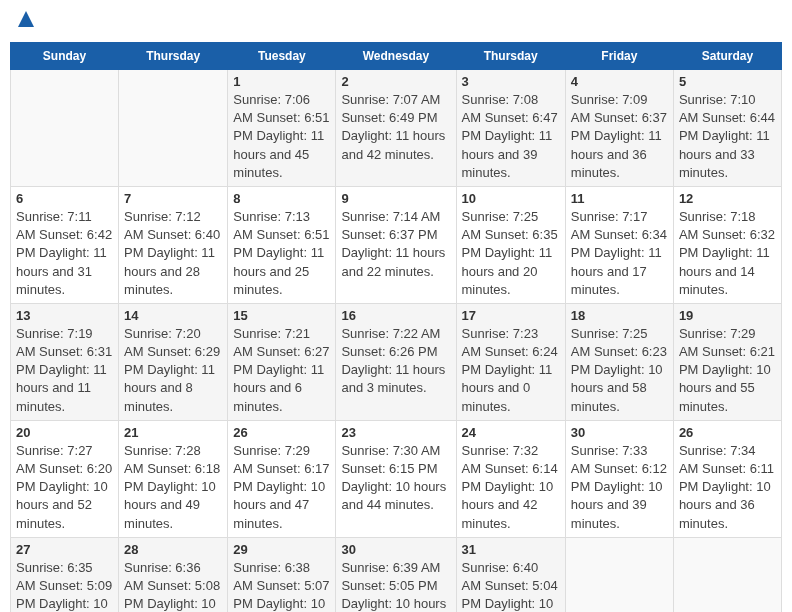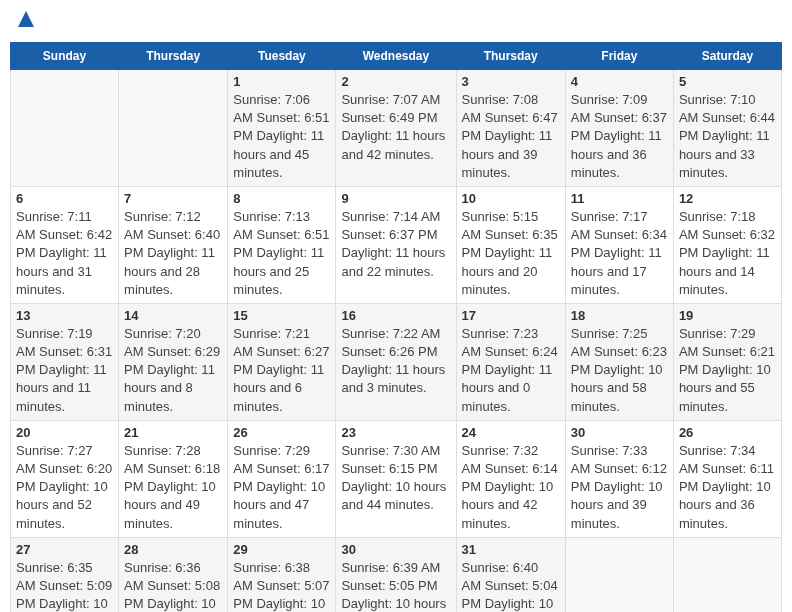--- a/index.html
+++ b/index.html
@@ -181,21 +181,21 @@
 Daylight: 11 hours and 25 minutes.</div>
         </td>
         <td>
           <span class="day-number">9</span>
           <div class="day-info">Sunrise: 7:14 AM
 Sunset: 6:37 PM
 Daylight: 11 hours and 22 minutes.</div>
         </td>
         <td>
           <span class="day-number">10</span>
-          <div class="day-info">Sunrise: 5:15 AM
+          <div class="day-info">Sunrise: 7:25 AM
 Sunset: 6:35 PM
 Daylight: 11 hours and 20 minutes.</div>
         </td>
         <td>
           <span class="day-number">11</span>
           <div class="day-info">Sunrise: 7:17 AM
 Sunset: 6:34 PM
 Daylight: 11 hours and 17 minutes.</div>
         </td>
         <td>

